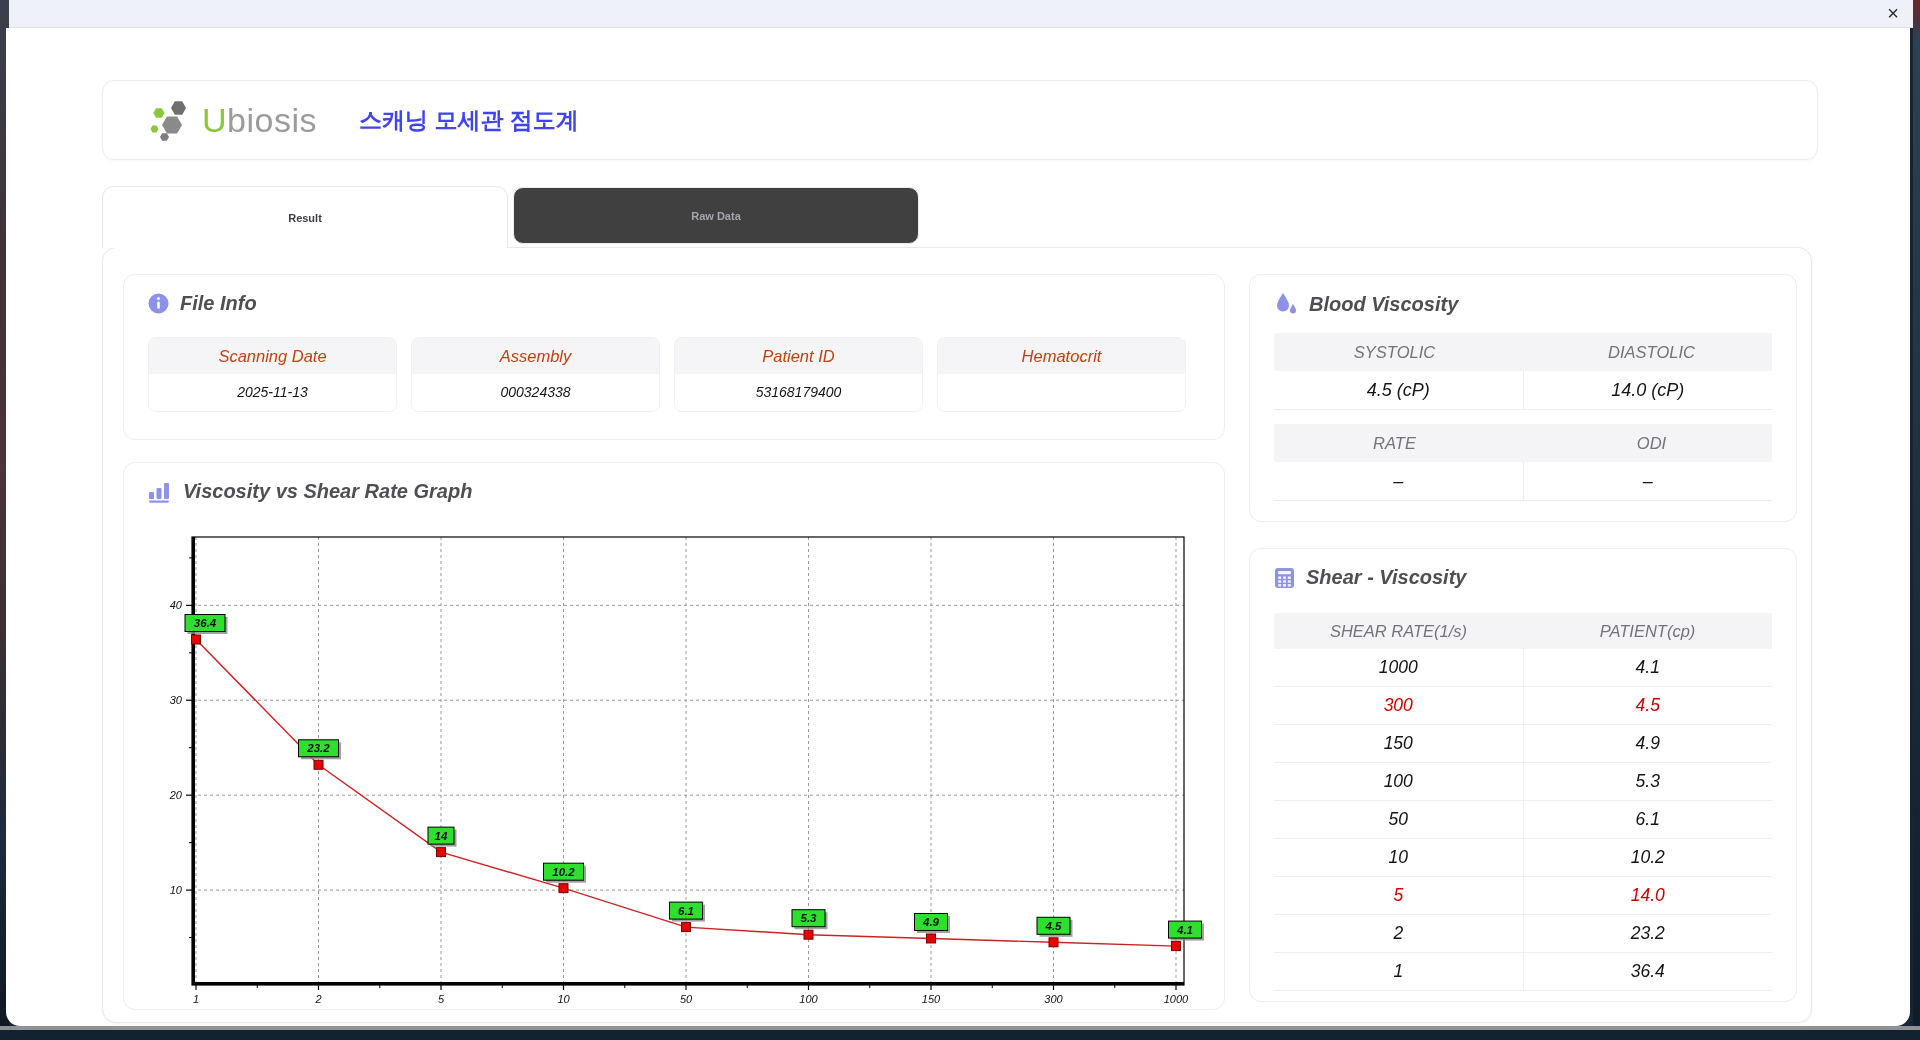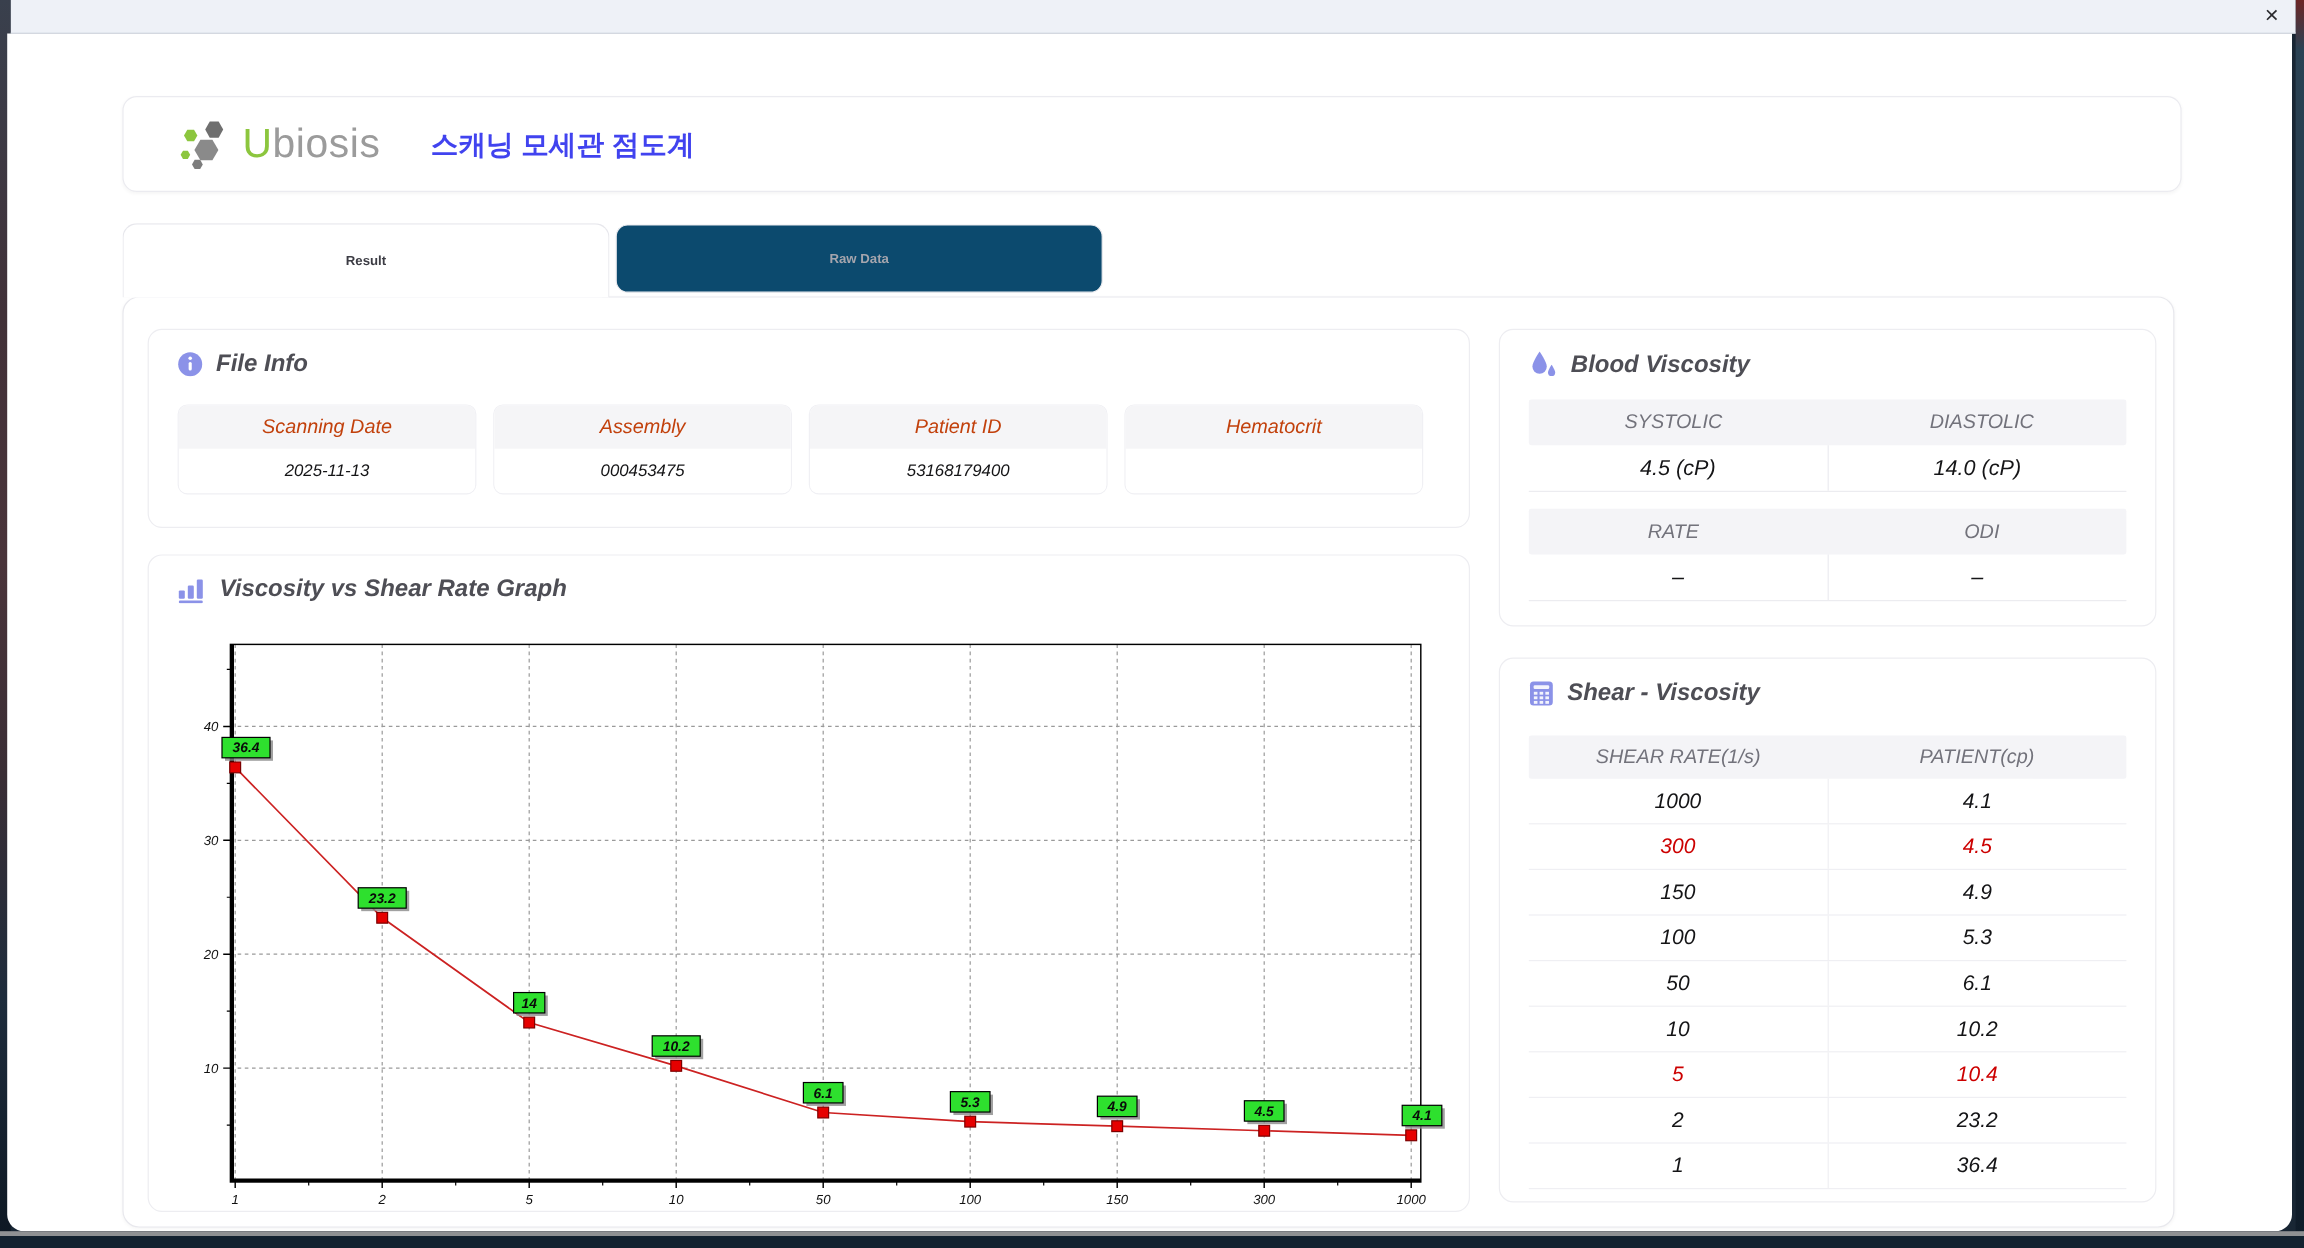--- a/index.html
+++ b/index.html
@@ -29,21 +29,21 @@
     display:flex;align-items:center;background:#fff;}
   .logo{display:flex;align-items:center;margin-left:44px;}
   .brand-text{font-size:34px;color:#9b9b9b;margin-left:7px;letter-spacing:.5px;}
   .brand-text .u{color:#8cc63e;}
   .app-title{font-size:23px;font-weight:bold;color:#4143ef;margin-left:42px;}
 
   .tabs{position:absolute;left:96px;top:158px;display:flex;gap:5px;align-items:flex-start;z-index:2;}
   .tab{width:406px;text-align:center;font-weight:bold;font-size:11px;cursor:pointer;box-sizing:border-box;}
   .tab.active{height:62px;line-height:62px;background:#fff;border:1px solid #e7e7ec;border-bottom:none;
     border-radius:12px 12px 0 0;color:#3c3c44;position:relative;z-index:3;}
-  .tab.inactive{height:57px;line-height:57px;background:#0c4a6e;border:1px solid #ebebef;
+  .tab.inactive{height:57px;line-height:57px;background:#404040;border:1px solid #ebebef;
     border-radius:10px;color:#a5a5ad;margin-top:1px;}
 
   .panel{position:absolute;left:96px;top:219px;width:1708px;height:774px;
     border:1px solid #e8e8ed;border-radius:14px;background:#fff;box-shadow:0 1px 3px rgba(0,0,0,.04);z-index:1;font-style:italic;}
 
   .card{position:absolute;border:1px solid #ededf1;border-radius:12px;background:#fff;}
   .card-title{position:absolute;left:24px;top:17px;display:flex;align-items:center;gap:11px;
     font-size:20px;font-weight:bold;color:#4e4e55;}
 
   .file-card{left:20px;top:26px;width:1100px;height:164px;}
@@ -116,21 +116,21 @@
         </svg>
         <span>File Info</span>
       </div>
       <div class="fields">
         <div class="field">
           <div class="field-label">Scanning Date</div>
           <div class="field-value">2025-11-13</div>
         </div>
         <div class="field">
           <div class="field-label">Assembly</div>
-          <div class="field-value">000453475</div>
+          <div class="field-value">000324338</div>
         </div>
         <div class="field">
           <div class="field-label">Patient ID</div>
           <div class="field-value">53168179400</div>
         </div>
         <div class="field">
           <div class="field-label">Hematocrit</div>
           <div class="field-value"></div>
         </div>
       </div>
@@ -317,21 +317,21 @@
             <div class="srow">
               <div class="scell">50</div>
               <div class="scell divl">6.1</div>
             </div>
             <div class="srow">
               <div class="scell">10</div>
               <div class="scell divl">10.2</div>
             </div>
             <div class="srow hl">
               <div class="scell">5</div>
-              <div class="scell divl">10.4</div>
+              <div class="scell divl">14.0</div>
             </div>
             <div class="srow">
               <div class="scell">2</div>
               <div class="scell divl">23.2</div>
             </div>
             <div class="srow">
               <div class="scell">1</div>
               <div class="scell divl">36.4</div>
             </div>
           </div>

